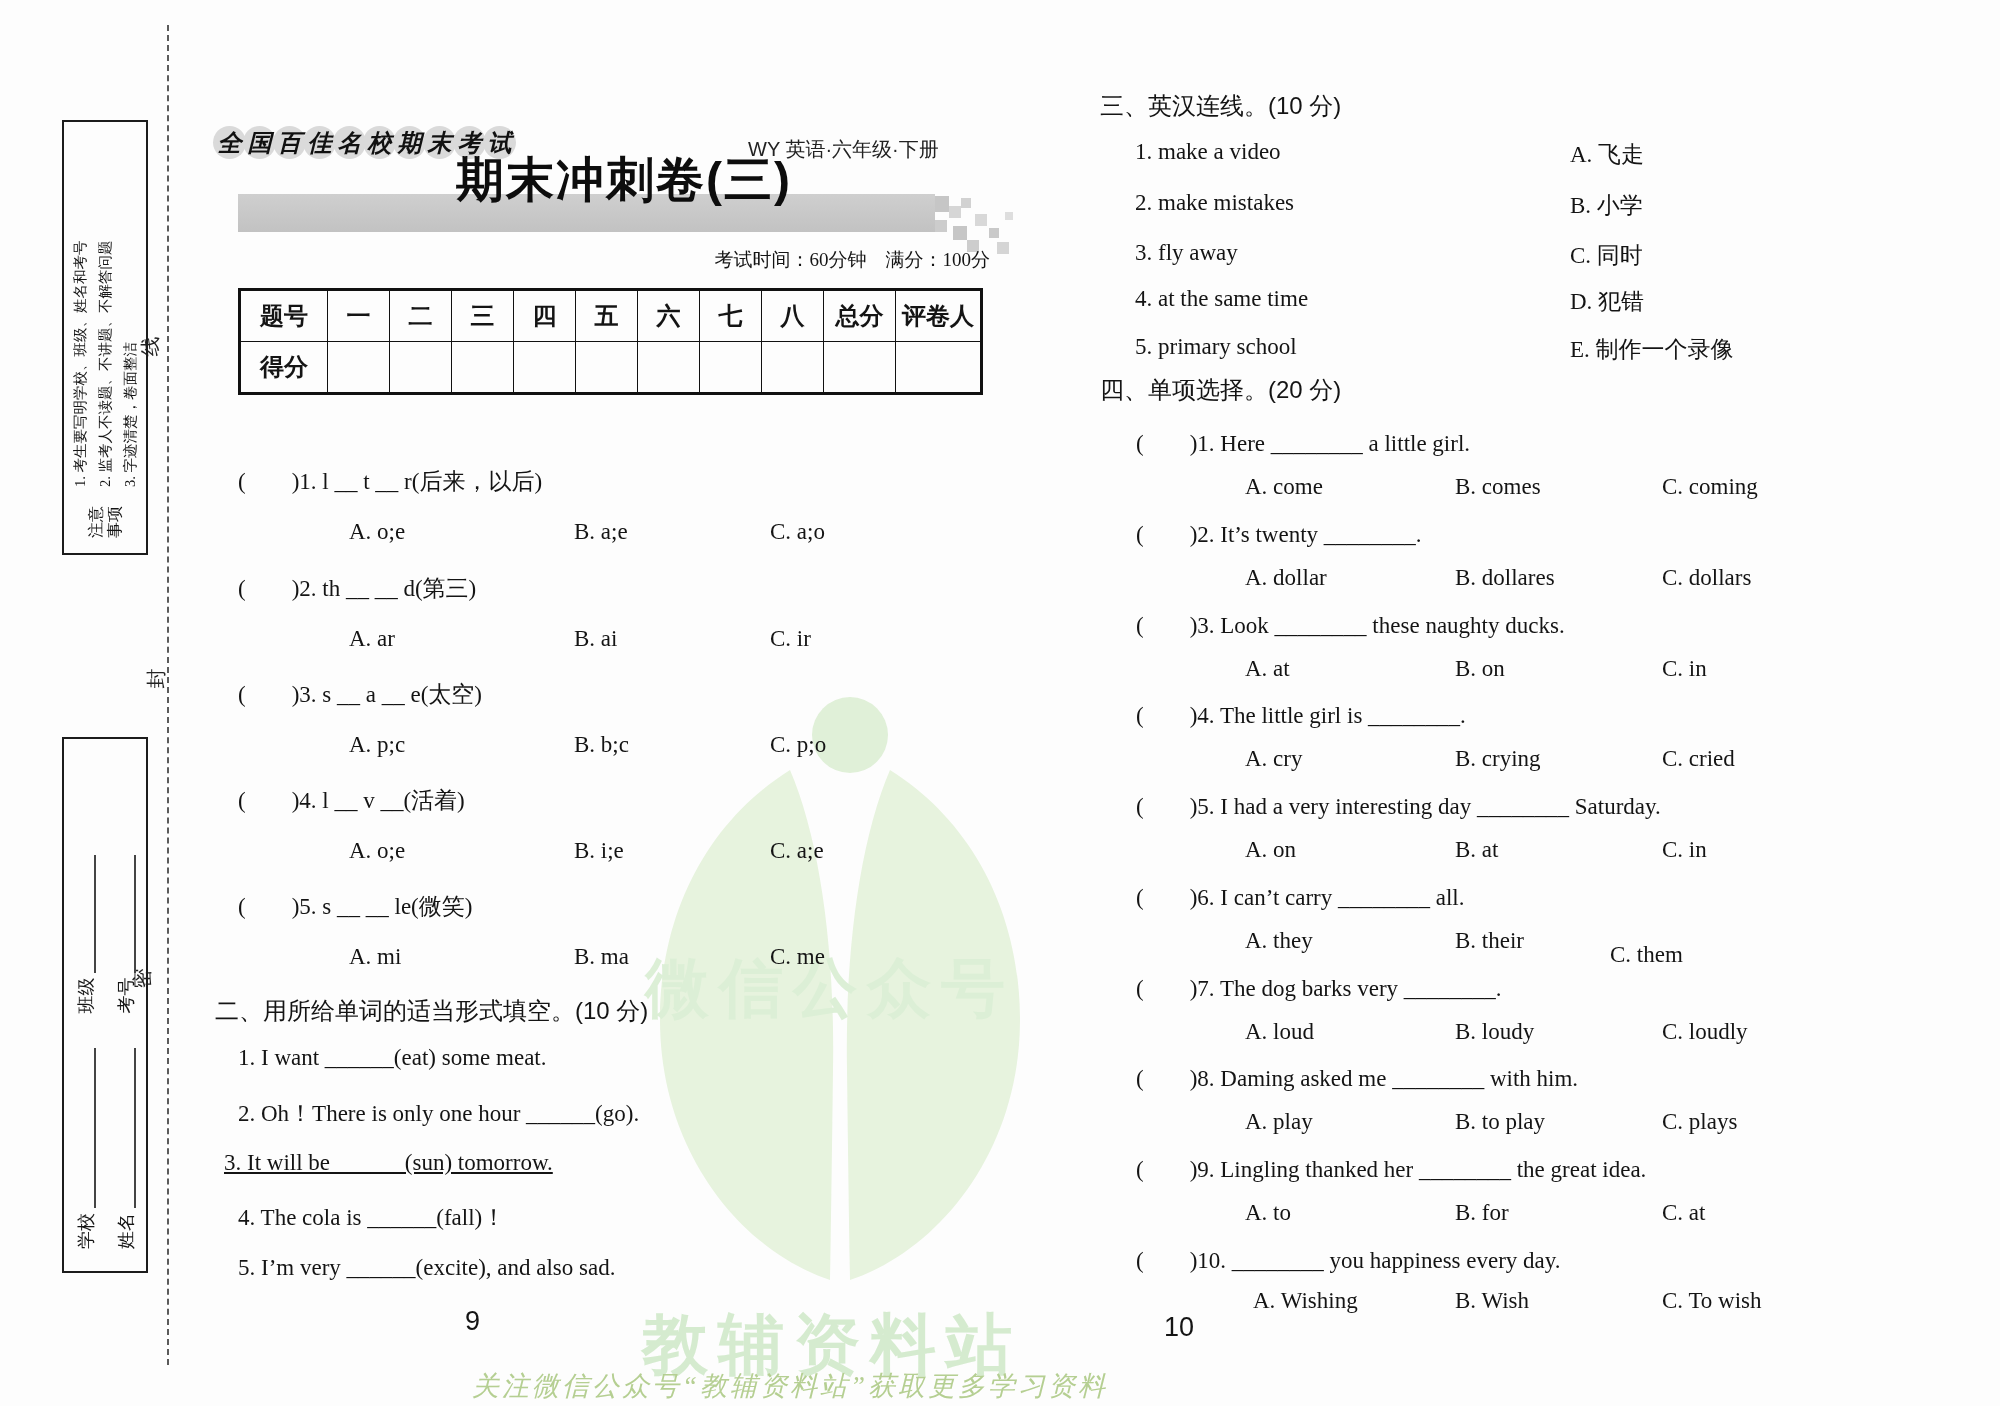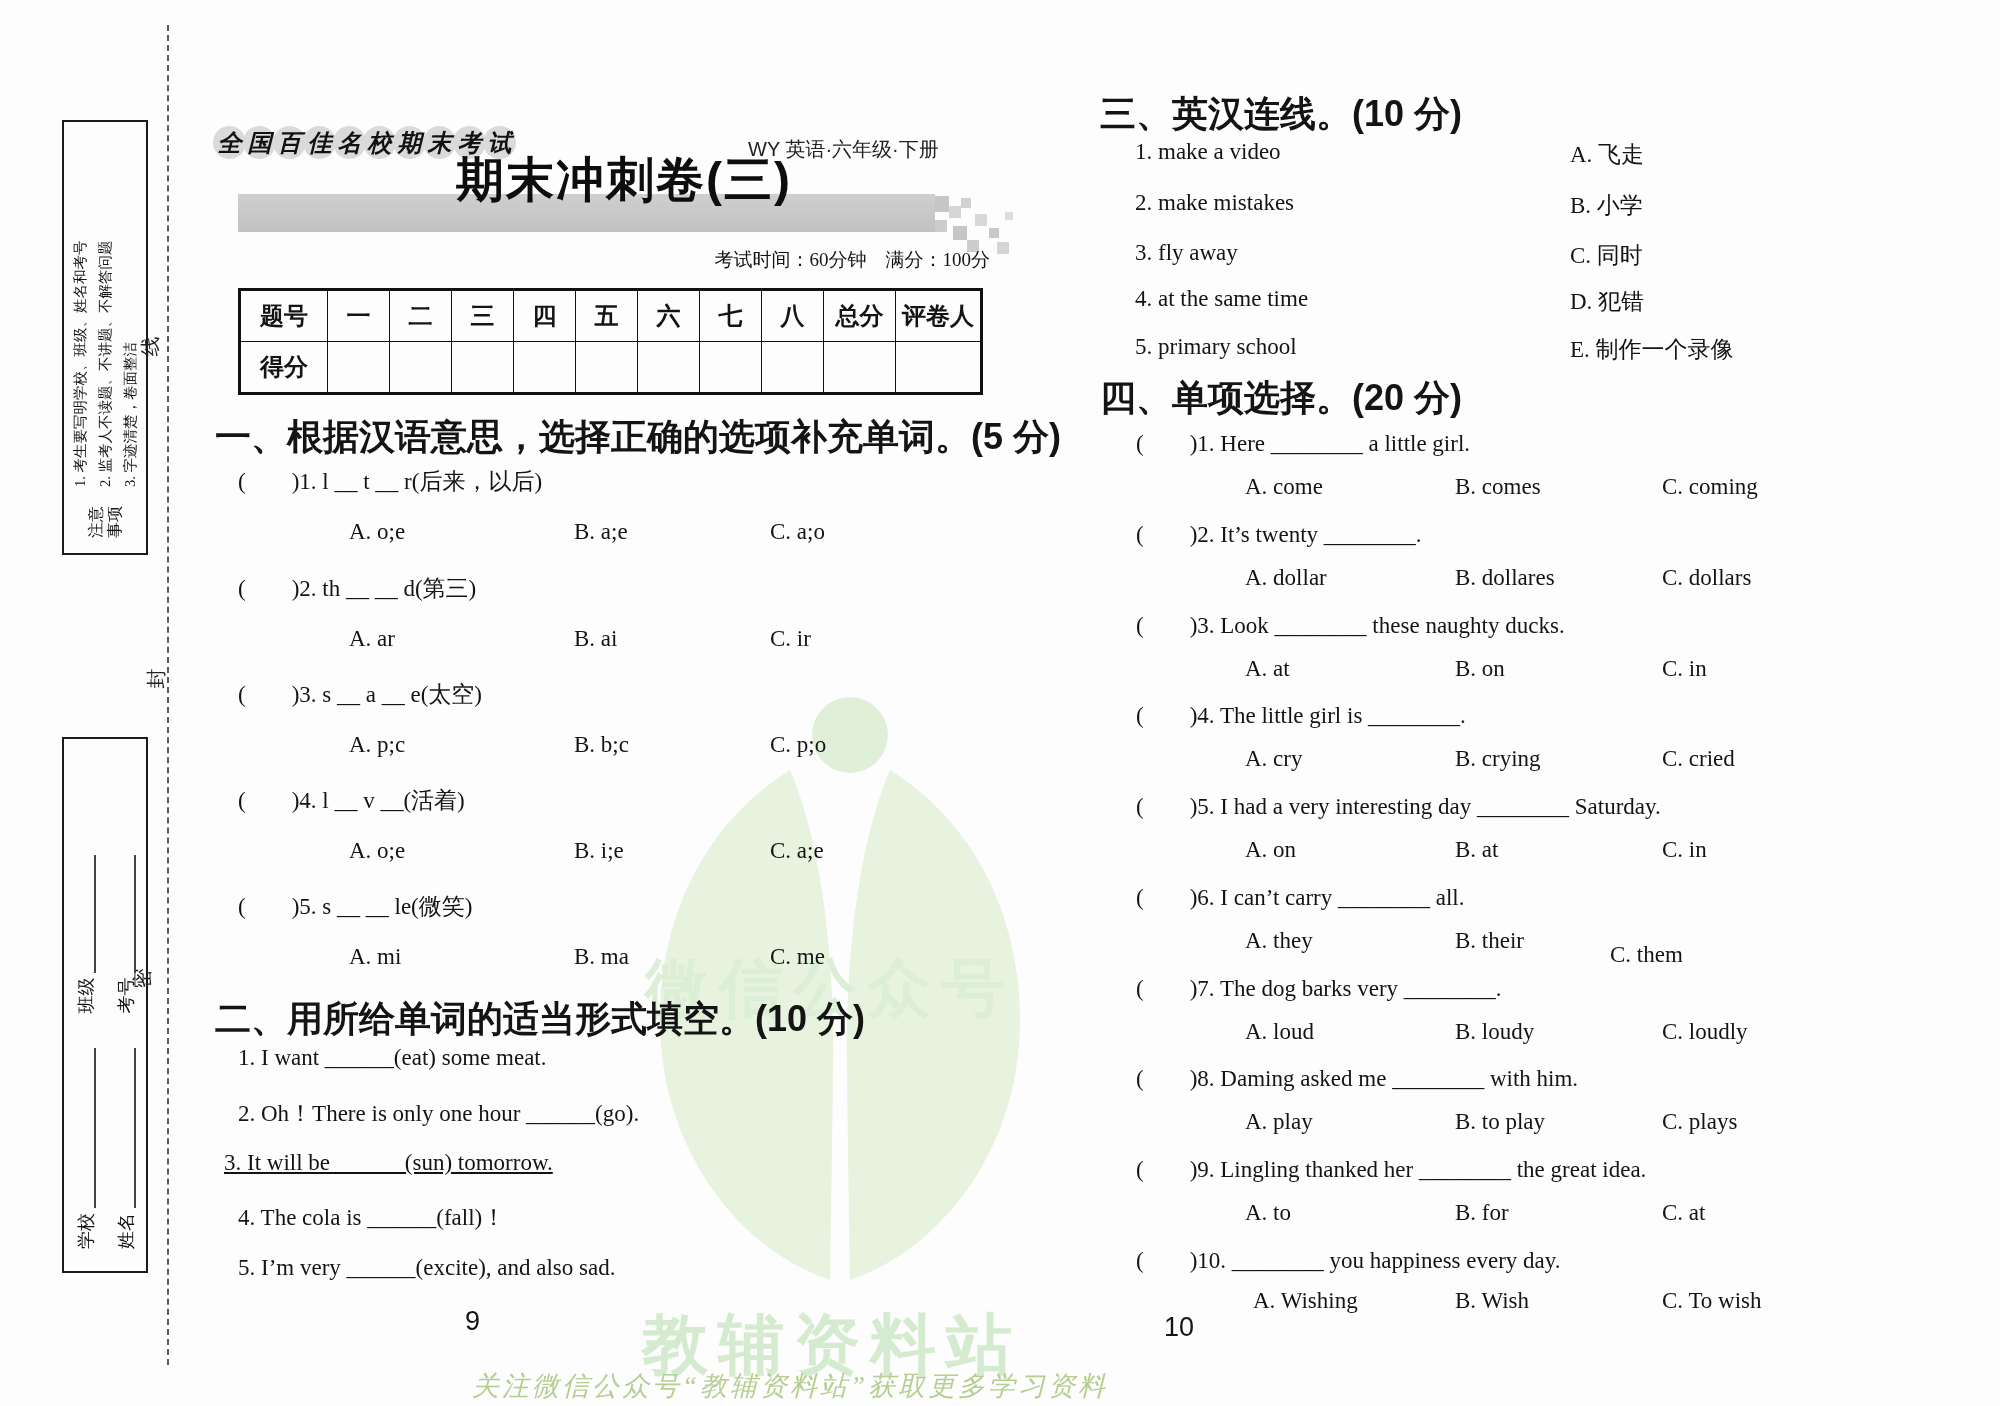--- a/index.html
+++ b/index.html
@@ -55,21 +55,21 @@
                  border:3px solid #111; z-index:2; background:transparent;
                  font-family:"Liberation Sans", sans-serif; }
   .score-table td { border:1.5px solid #111; text-align:center; font-size:24px;
                     font-weight:bold; height:52px; }
 
   
   .row { position:absolute; left:0; width:2000px; white-space:nowrap; z-index:2; }
   .q { font-size:23px; }
   .qtext { position:absolute; white-space:nowrap; }
   .sec-title { position:absolute; font-family:"Liberation Sans", sans-serif;
-               font-weight:bold; font-size:36px; white-space:nowrap; z-index:2; }
+               font-weight:normal; font-size:24px; white-space:nowrap; z-index:2; }
   .opt { position:absolute; font-size:23px; white-space:nowrap; }
   .pageno { position:absolute; font-family:"Liberation Sans", sans-serif; font-size:27px; z-index:2; }
 </style>
 </head>
 <body>
 
 <div class="page">
 
   <svg class="wm" style="left:620px; top:690px;" width="440" height="600" viewBox="0 0 440 600">
     <circle cx="230" cy="45" r="38" fill="#e0f0d8"></circle>
@@ -167,21 +167,20 @@
       <td></td>
           <td></td>
       <td></td>
           <td></td>
       <td></td>
           <td></td>
     </tr>
   </tbody>
     </table>
 
-  <div class="sec-title" style="left:215px; top:413px;">一、根据汉语意思，选择正确的选项补充单词。(5 分)</div>
 
   <div class="row q" style="top:466px;">
       <span class="qtext" style="left:238px;">(　　)1. l __ t __ r(后来，以后)</span>
     </div>
   <div class="row" style="top:519px;">
     <span class="opt" style="left:349px;">A. o;e</span>
     <span class="opt" style="left:574px;">B. a;e</span>
     <span class="opt" style="left:770px;">C. a;o</span>
   </div>
 

